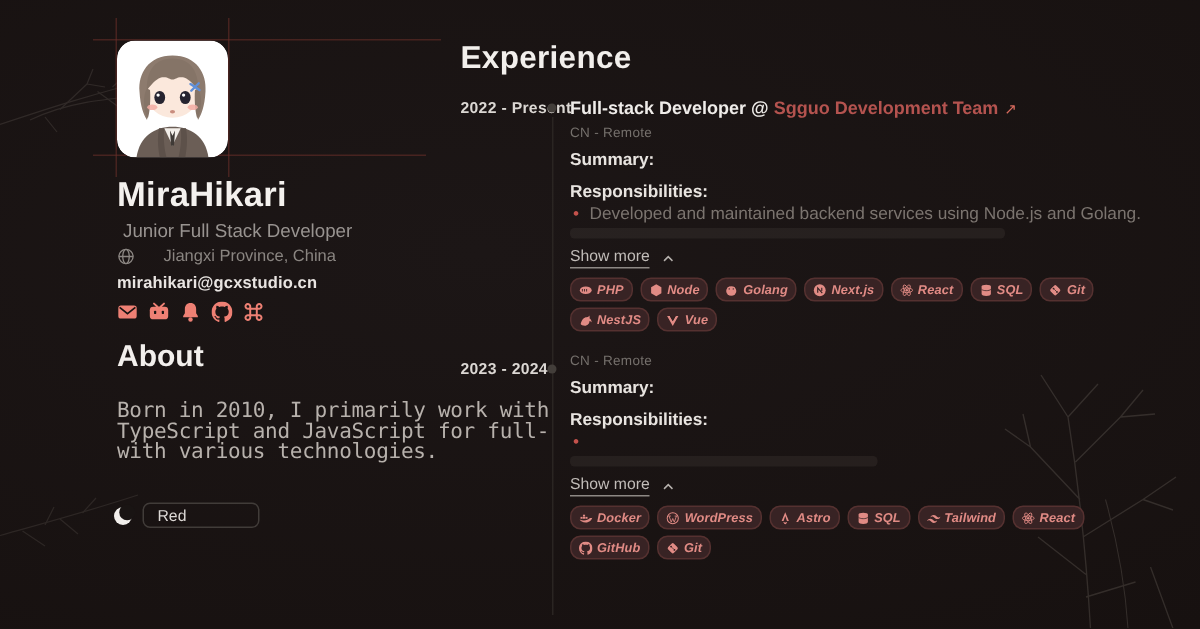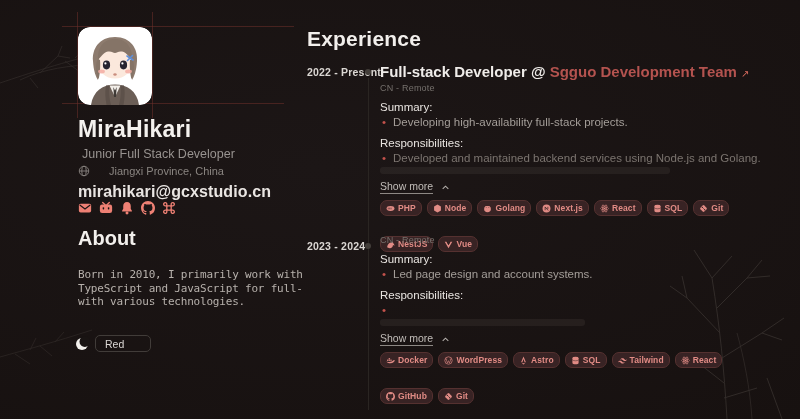--- a/index.html
+++ b/index.html
@@ -20,55 +20,55 @@
     background:radial-gradient(ellipse 120% 100% at 40% 40%, #1c1616 0%, #171110 78%);}
   .branch{position:absolute;pointer-events:none;}
 
   
   .guide{position:absolute;background:var(--guide);opacity:.55;}
   .avatar{position:absolute;left:78px;top:27px;width:74px;height:78px;border-radius:12px;overflow:hidden;}
   .name{position:absolute;left:78px;top:116px;font-size:23px;font-weight:700;letter-spacing:.2px;color:#f4f1ee;}
   .subtitle{position:absolute;left:82px;top:147px;font-size:12.5px;color:var(--text-secondary);}
   .locrow{position:absolute;left:78px;top:165px;display:flex;align-items:center;gap:19px;color:#8a8581;font-size:11px;}
   .locrow svg{display:block;}
-  .email{position:absolute;left:78px;top:183px;font-size:16px;font-weight:600;color:#e9e5e2;letter-spacing:.1px;}
+  .email{position:absolute;left:78px;top:183px;font-size:11px;font-weight:600;color:#e9e5e2;letter-spacing:.1px;}
   .socials{position:absolute;left:78px;top:201px;display:flex;align-items:center;gap:7px;}
   .sicon{display:inline-flex;width:14px;height:14px;color:var(--accent);cursor:pointer;}
   .sicon svg{width:14px;height:14px;display:block;}
   .about-h{position:absolute;left:78px;top:227px;font-size:20px;font-weight:700;color:#f2efec;}
   .about-p{position:absolute;left:78px;top:268px;font-family:"DejaVu Sans Mono","Liberation Mono",monospace;
-    font-size:11px;line-height:13.5px;color:#b7b1ac;letter-spacing:-.2px;white-space:nowrap;}
+    font-size:14px;line-height:13.5px;color:#b7b1ac;letter-spacing:-.2px;white-space:nowrap;}
   .themerow{position:absolute;left:74px;top:335px;display:flex;align-items:center;gap:5px;}
   .moon{width:16px;height:16px;cursor:pointer;display:inline-flex;}
-  .theme-select{width:56px;height:17px;border:1px solid #413c39;border-radius:5px;background:transparent;
+  .theme-select{width:78px;height:17px;border:1px solid #413c39;border-radius:5px;background:transparent;
     color:#dcd8d5;font-size:10.5px;display:flex;align-items:center;padding-left:9px;cursor:pointer;}
 
   
   .main-h{position:absolute;left:307px;top:27px;font-size:21px;font-weight:600;color:#f2efec;letter-spacing:.2px;}
   .timeline{position:absolute;left:368px;top:78px;width:1px;height:332px;background:var(--timeline);}
   .entry{position:absolute;left:307px;width:465px;}
   .period{position:absolute;left:0;top:6px;font-size:10.5px;font-weight:700;color:#dbd7d3;letter-spacing:.2px;white-space:nowrap;}
   .dot{position:absolute;left:58px;top:9px;width:6px;height:6px;border-radius:50%;background:#433e3a;}
   .content{margin-left:73px;width:392px;}
-  .etitle{font-size:15px;line-height:16px;font-weight:700;color:#efece9;margin-top:4px;white-space:nowrap;}
+  .etitle{font-size:12px;line-height:16px;font-weight:700;color:#efece9;margin-top:4px;white-space:nowrap;}
   .company{color:var(--link);text-decoration:none;cursor:pointer;font-weight:700;}
   .arrow{color:#d96b5e;font-size:10px;margin-left:4px;font-weight:400;}
   .arrow::before{content:"\2197";}
   .meta{font-size:9px;line-height:10px;color:var(--text-muted);margin-top:1px;letter-spacing:.2px;}
-  .slabel{font-size:11.5px;line-height:13px;font-weight:400;color:#e8e4e0;margin-top:8px;}
+  .slabel{font-size:11.5px;line-height:13px;font-weight:700;color:#e8e4e0;margin-top:8px;}
   .bullet{display:flex;font-size:11.5px;line-height:13px;color:#a49e99;margin-top:2px;}
   .bullet.dim{color:#7b746f;}
   .bdot{color:#c4524c;margin:0 7px 0 2px;}
   .bdot::before{content:"\2022";}
   .faded-line{height:7px;border-radius:3px;background:rgba(190,178,170,.08);margin-top:2px;}
   .show-more{display:inline-flex;align-items:center;gap:8px;background:none;border:none;margin-top:6px;
     color:#c2bdb9;font-size:10.5px;font-family:inherit;cursor:pointer;padding:0;}
   .show-more .sm-text{border-bottom:1px solid #8d8884;padding-bottom:1px;}
   .show-more svg{display:block;}
-  .tags{display:flex;flex-wrap:wrap;gap:20px 5px;margin-top:6px;}
+  .tags{display:flex;flex-wrap:wrap;gap:4px 5px;margin-top:6px;font-style:italic;}
   .pill{display:inline-flex;align-items:center;gap:3px;padding:2px 5px;border-radius:7px;
     background:var(--tag-bg);border:1px solid var(--tag-border);color:var(--tag-text);
     font-size:8.5px;font-weight:600;letter-spacing:.1px;white-space:nowrap;}
   .pill svg{width:9px;height:9px;display:block;flex:none;}
 </style>
 </head>
 <body>
 <div class="stage">
 
   <svg class="branch" style="left:0;top:28px;opacity:.28" width="115" height="75" viewBox="0 0 115 75">
@@ -199,24 +199,20 @@
     <section class="entry" style="top:60px">
       <div class="period">2022 - Present</div>
       <span class="dot"></span>
       <div class="content">
         <h3 class="etitle">
           <span>Full-stack Developer @</span>
           <a class="company"><span>Sgguo Development Team</span><span class="arrow"></span></a>
         </h3>
         <div class="meta">CN - Remote</div>
         <div class="slabel">Summary:</div>
-        <div class="bullet">
-            <span class="bdot"></span>
-            <span>Developing high-availability full-stack projects.</span>
-          </div>
         <div class="slabel">Responsibilities:</div>
         <div class="bullet dim">
             <span class="bdot"></span>
             <span>Developed and maintained backend services using Node.js and Golang.</span>
           </div>
         <div class="faded-line" style="width:290px"></div>
         <button class="show-more">
           <span class="sm-text">Show more</span>
           <svg width="9" height="9" viewBox="0 0 16 16" fill="none" stroke="#b5b0ac" stroke-width="1.8">
               <path d="M3 10.5 L8 5.5 L13 10.5"></path>
@@ -313,24 +309,20 @@
           </div>
       </div>
     </section>
 
     <section class="entry" style="top:234px">
       <div class="period">2023 - 2024</div>
       <span class="dot"></span>
       <div class="content">
         <div class="meta">CN - Remote</div>
         <div class="slabel">Summary:</div>
-        <div class="bullet">
-            <span class="bdot"></span>
-            <span>Led page design and account systems.</span>
-          </div>
         <div class="slabel">Responsibilities:</div>
         <div class="bullet dim">
             <span class="bdot"></span>
           </div>
         <div class="faded-line" style="width:205px"></div>
         <button class="show-more">
           <span class="sm-text">Show more</span>
           <svg width="9" height="9" viewBox="0 0 16 16" fill="none" stroke="#b5b0ac" stroke-width="1.8">
               <path d="M3 10.5 L8 5.5 L13 10.5"></path>
             </svg>

